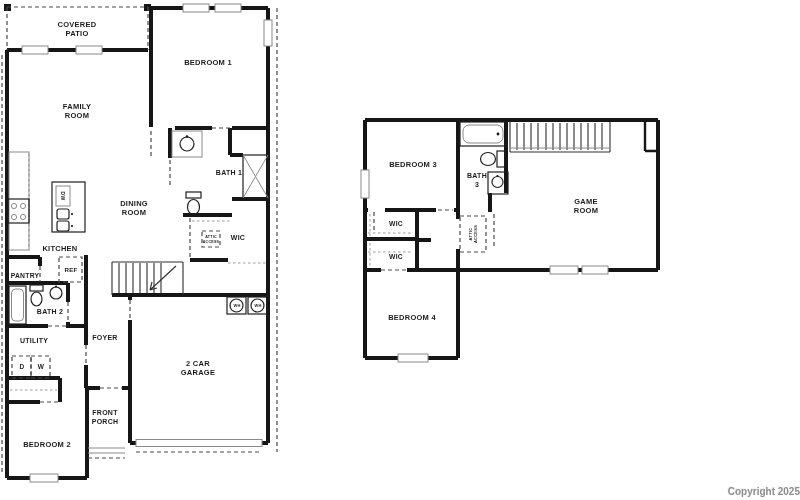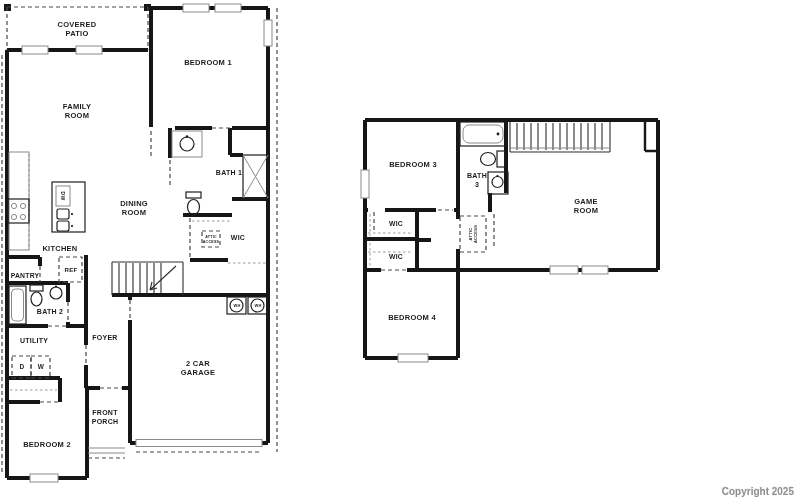--- a/index.html
+++ b/index.html
@@ -11,21 +11,21 @@
   .thin{stroke:#2e2e2e;stroke-width:1.1;fill:none;}
   .gray{stroke:var(--thin,#8a8a8a);stroke-width:1;fill:none;}
   .dash{stroke:var(--dash,#4a4a4a);stroke-width:1.2;fill:none;stroke-dasharray:4 3;}
   .dashg{stroke:#9a9a9a;stroke-width:1;fill:none;stroke-dasharray:2.5 2.5;}
   .win{fill:#ffffff;stroke:var(--thin,#8a8a8a);stroke-width:1;}
   .fixt{stroke:#1f1f1f;fill:none;stroke-width:1.2;}
   .fixg{stroke:#8a8a8a;fill:none;stroke-width:1;}
   .blk{fill:#161616;stroke:none;}
   .lbl{font-family:"Liberation Sans",sans-serif;font-weight:bold;fill:var(--label,#1c1c1c);
        letter-spacing:0.25px;}
-  .copyright{position:absolute;right:6px;bottom:2px;text-align:left;font-weight:bold;
+  .copyright{position:absolute;right:0;bottom:2px;text-align:left;font-weight:bold;
              font-size:10px;line-height:12px;color:var(--copy,#8d8d8d);
              text-shadow:1px 1px 0 #ffffff, -1px -1px 0 #f2f2f2;}
 </style>
 </head>
 <body>
 
 <div id="screen">
   <svg width="800" height="500" viewBox="0 0 800 500">
 
     <g>

